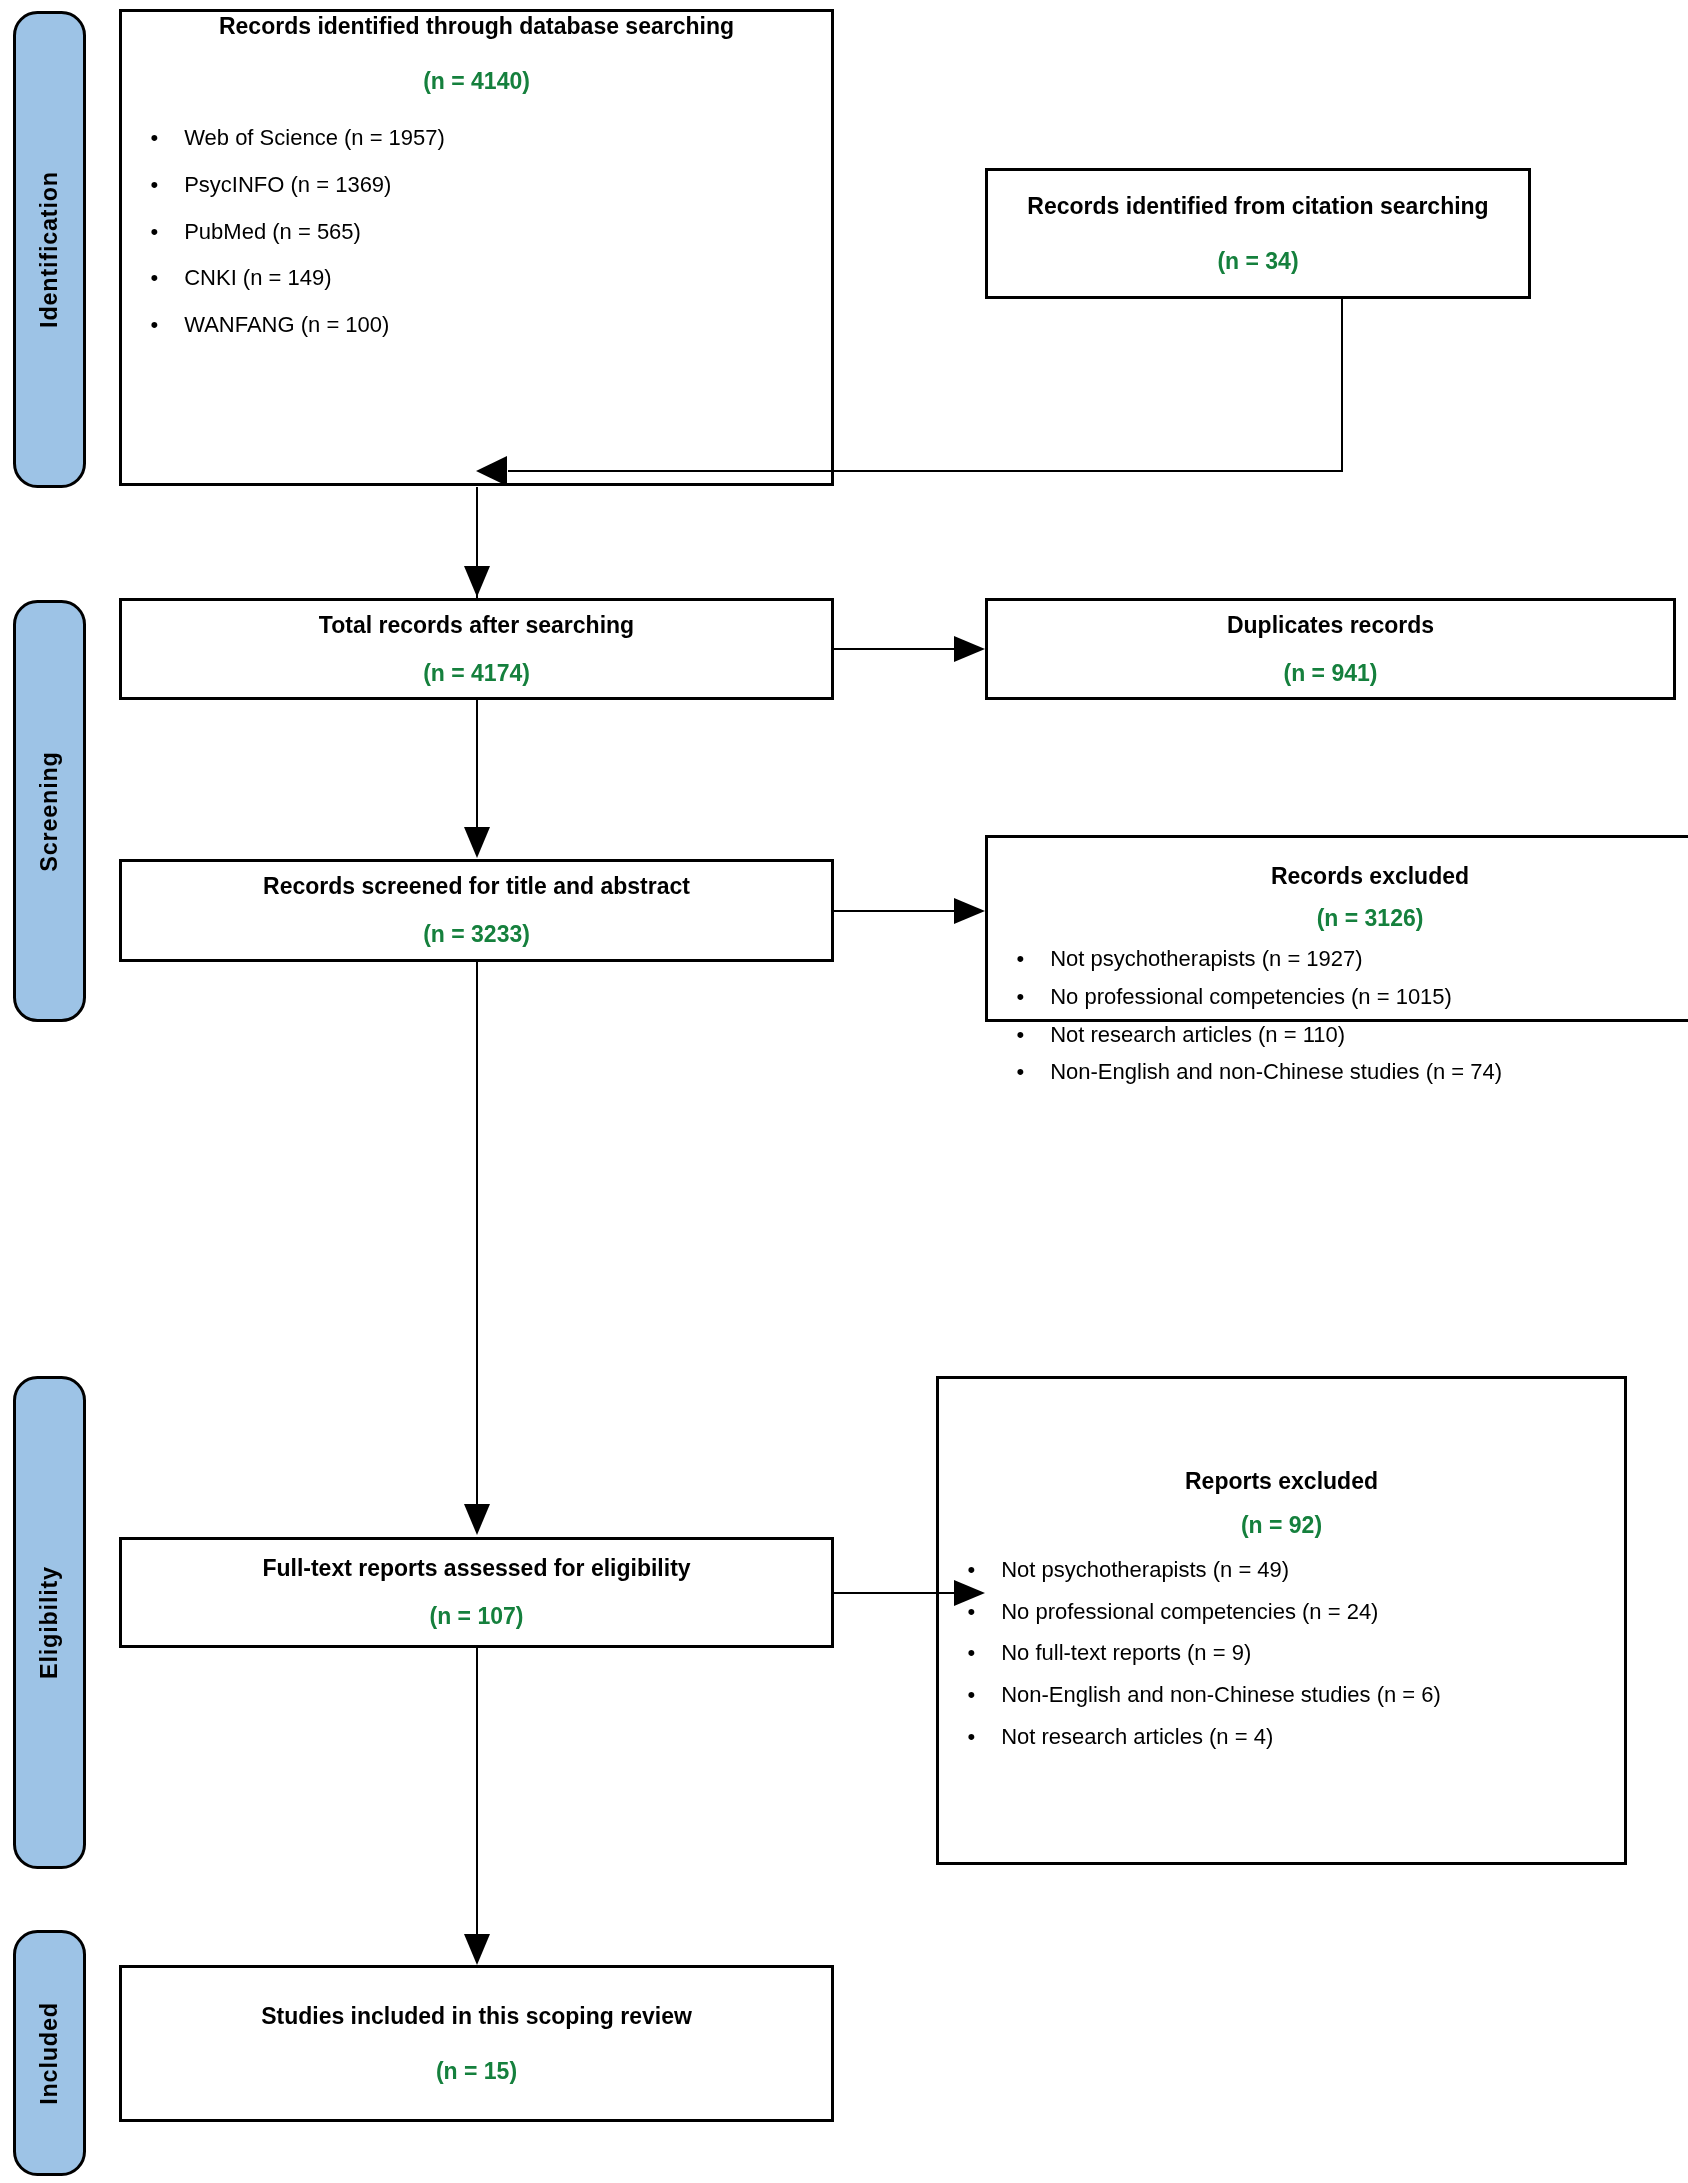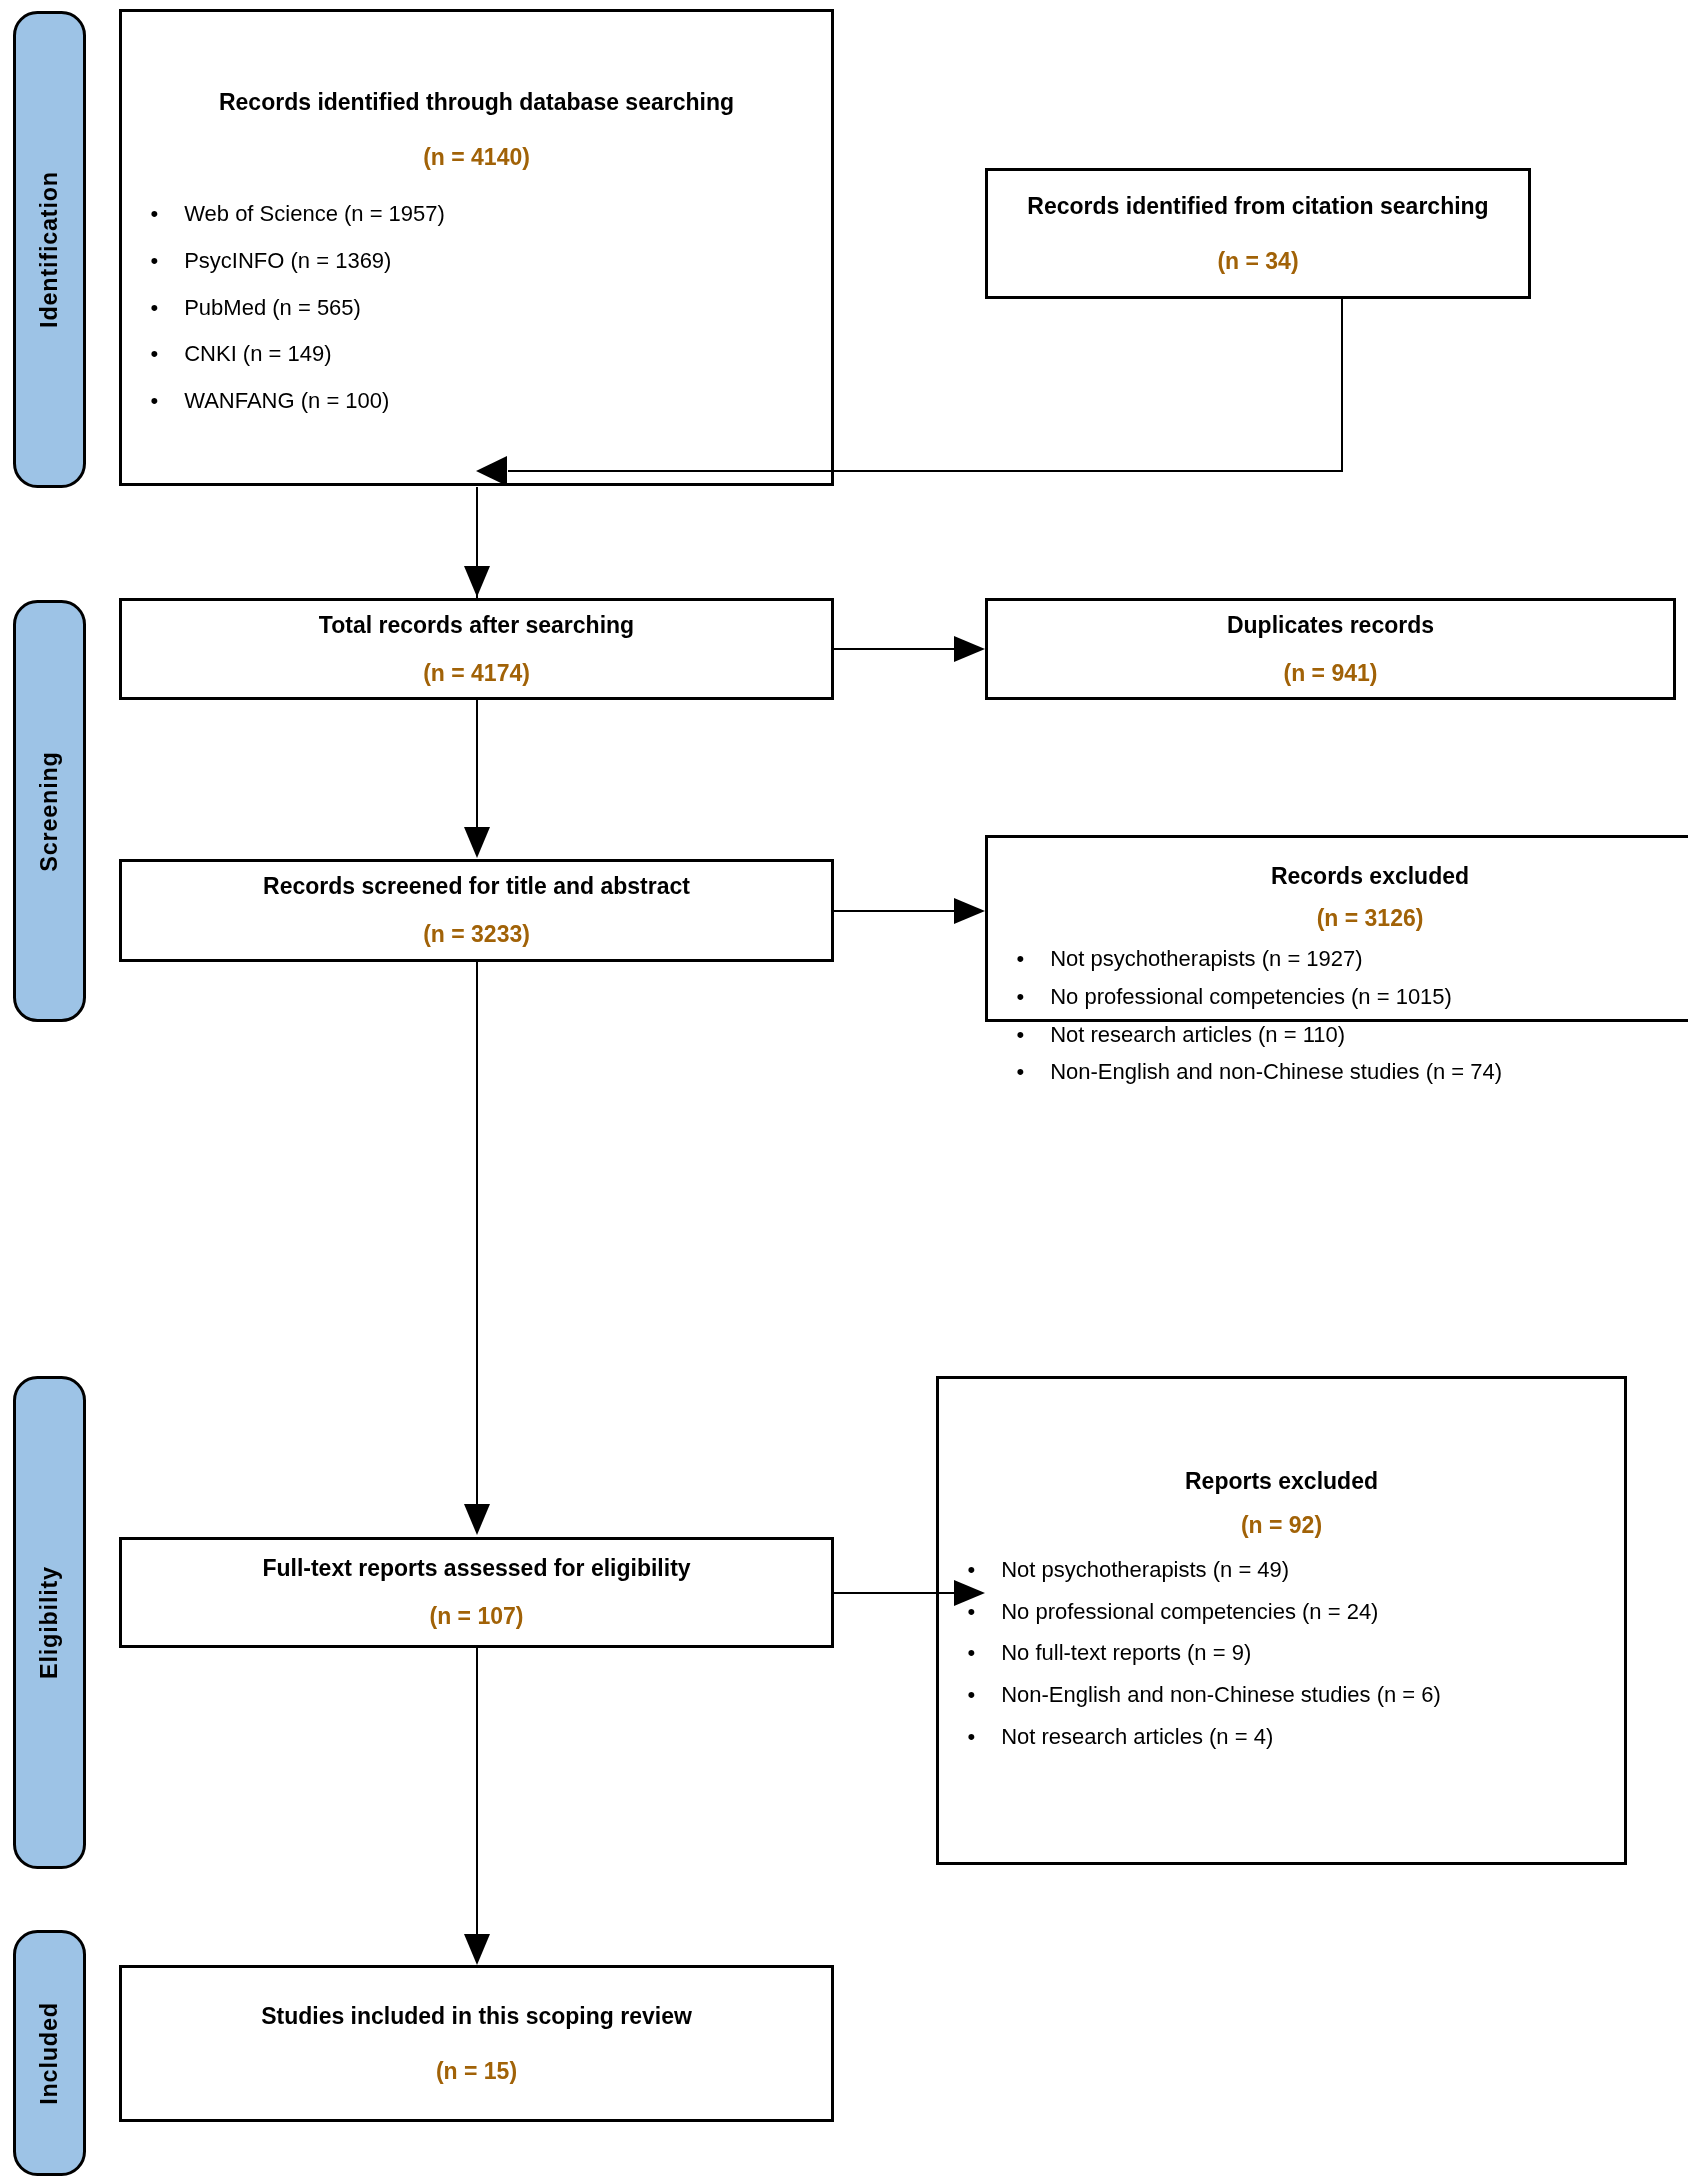--- a/index.html
+++ b/index.html
@@ -49,21 +49,21 @@
     font-size:23px;
     line-height:1.25;
     color:#000000;
     margin:0;
   }
   .box-count{
     text-align:center;
     font-weight:bold;
     font-size:23px;
     line-height:1.25;
-    color:#a16207;
+    color:#15803d;
     margin:0;
   }
   .bullets{
     list-style:none;
     margin:0;
     padding:0;
   }
   .bullets li{
     position:relative;
     font-size:22px;
@@ -125,21 +125,21 @@
   </div>
 
   <div class="stage-pill" style="left:12.7px; top:1376px; width:73px; height:493px;">
     <span class="stage-label">Eligibility</span>
   </div>
 
   <div class="stage-pill" style="left:12.7px; top:1930px; width:73px; height:246px;">
     <span class="stage-label">Included</span>
   </div>
 
-  <div class="flow-box" style="left:119px; top:9.1px; width:715px; height:477px; justify-content:flex-start; padding-top:76px;">
+  <div class="flow-box" style="left:119px; top:9.1px; width:715px; height:477px; justify-content:flex-start; ">
     <div class="box-title">Records identified through database searching</div>
     <div class="box-count" style="margin-top:26.4px;">(n = 4140)</div>
     <ul class="bullets" style="margin-top:28px;">
       <li>
         <span class="bullet-dot">•</span>
         <span>Web of Science (n = 1957)</span>
       </li>
       <li style="margin-top:19.3px;">
         <span class="bullet-dot">•</span>
         <span>PsycINFO (n = 1369)</span>

